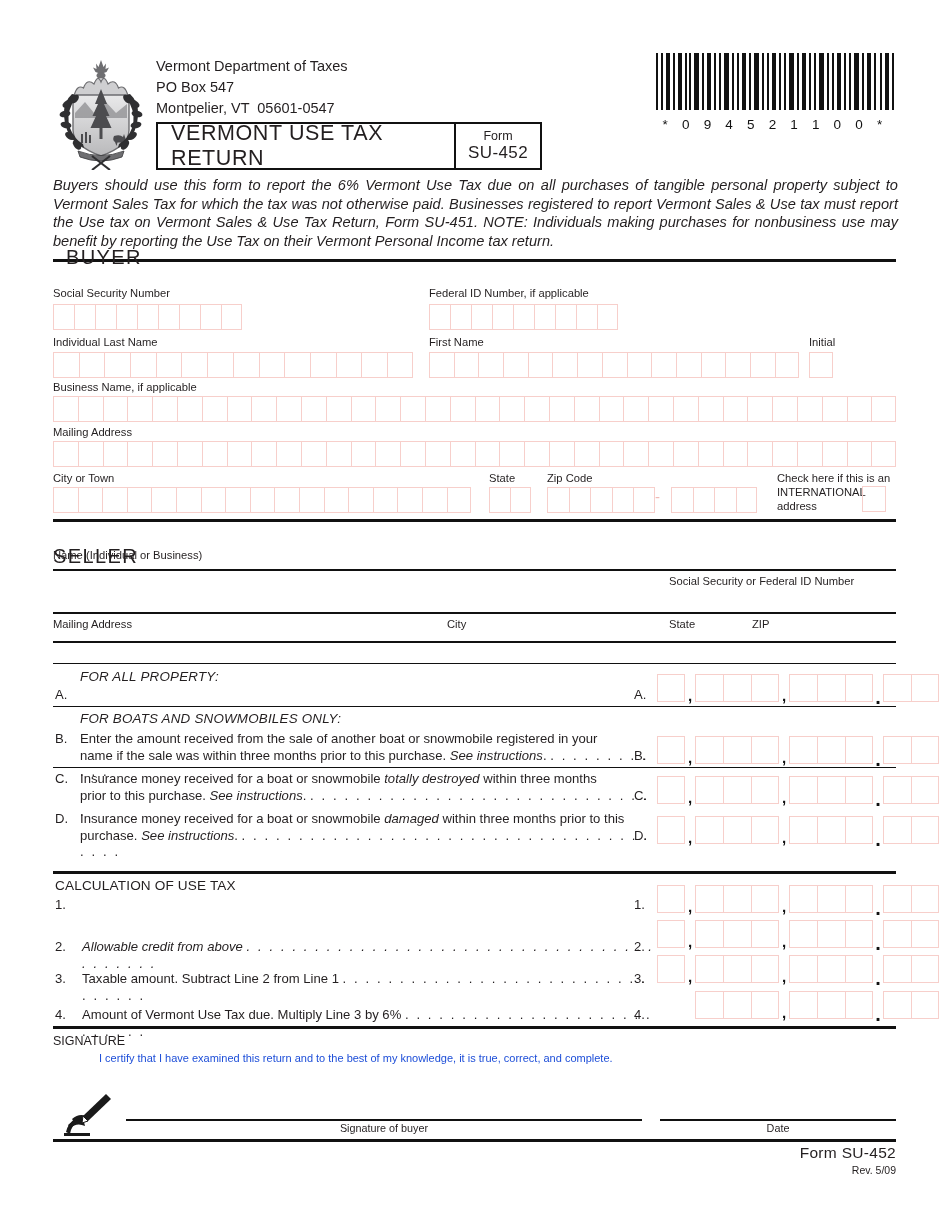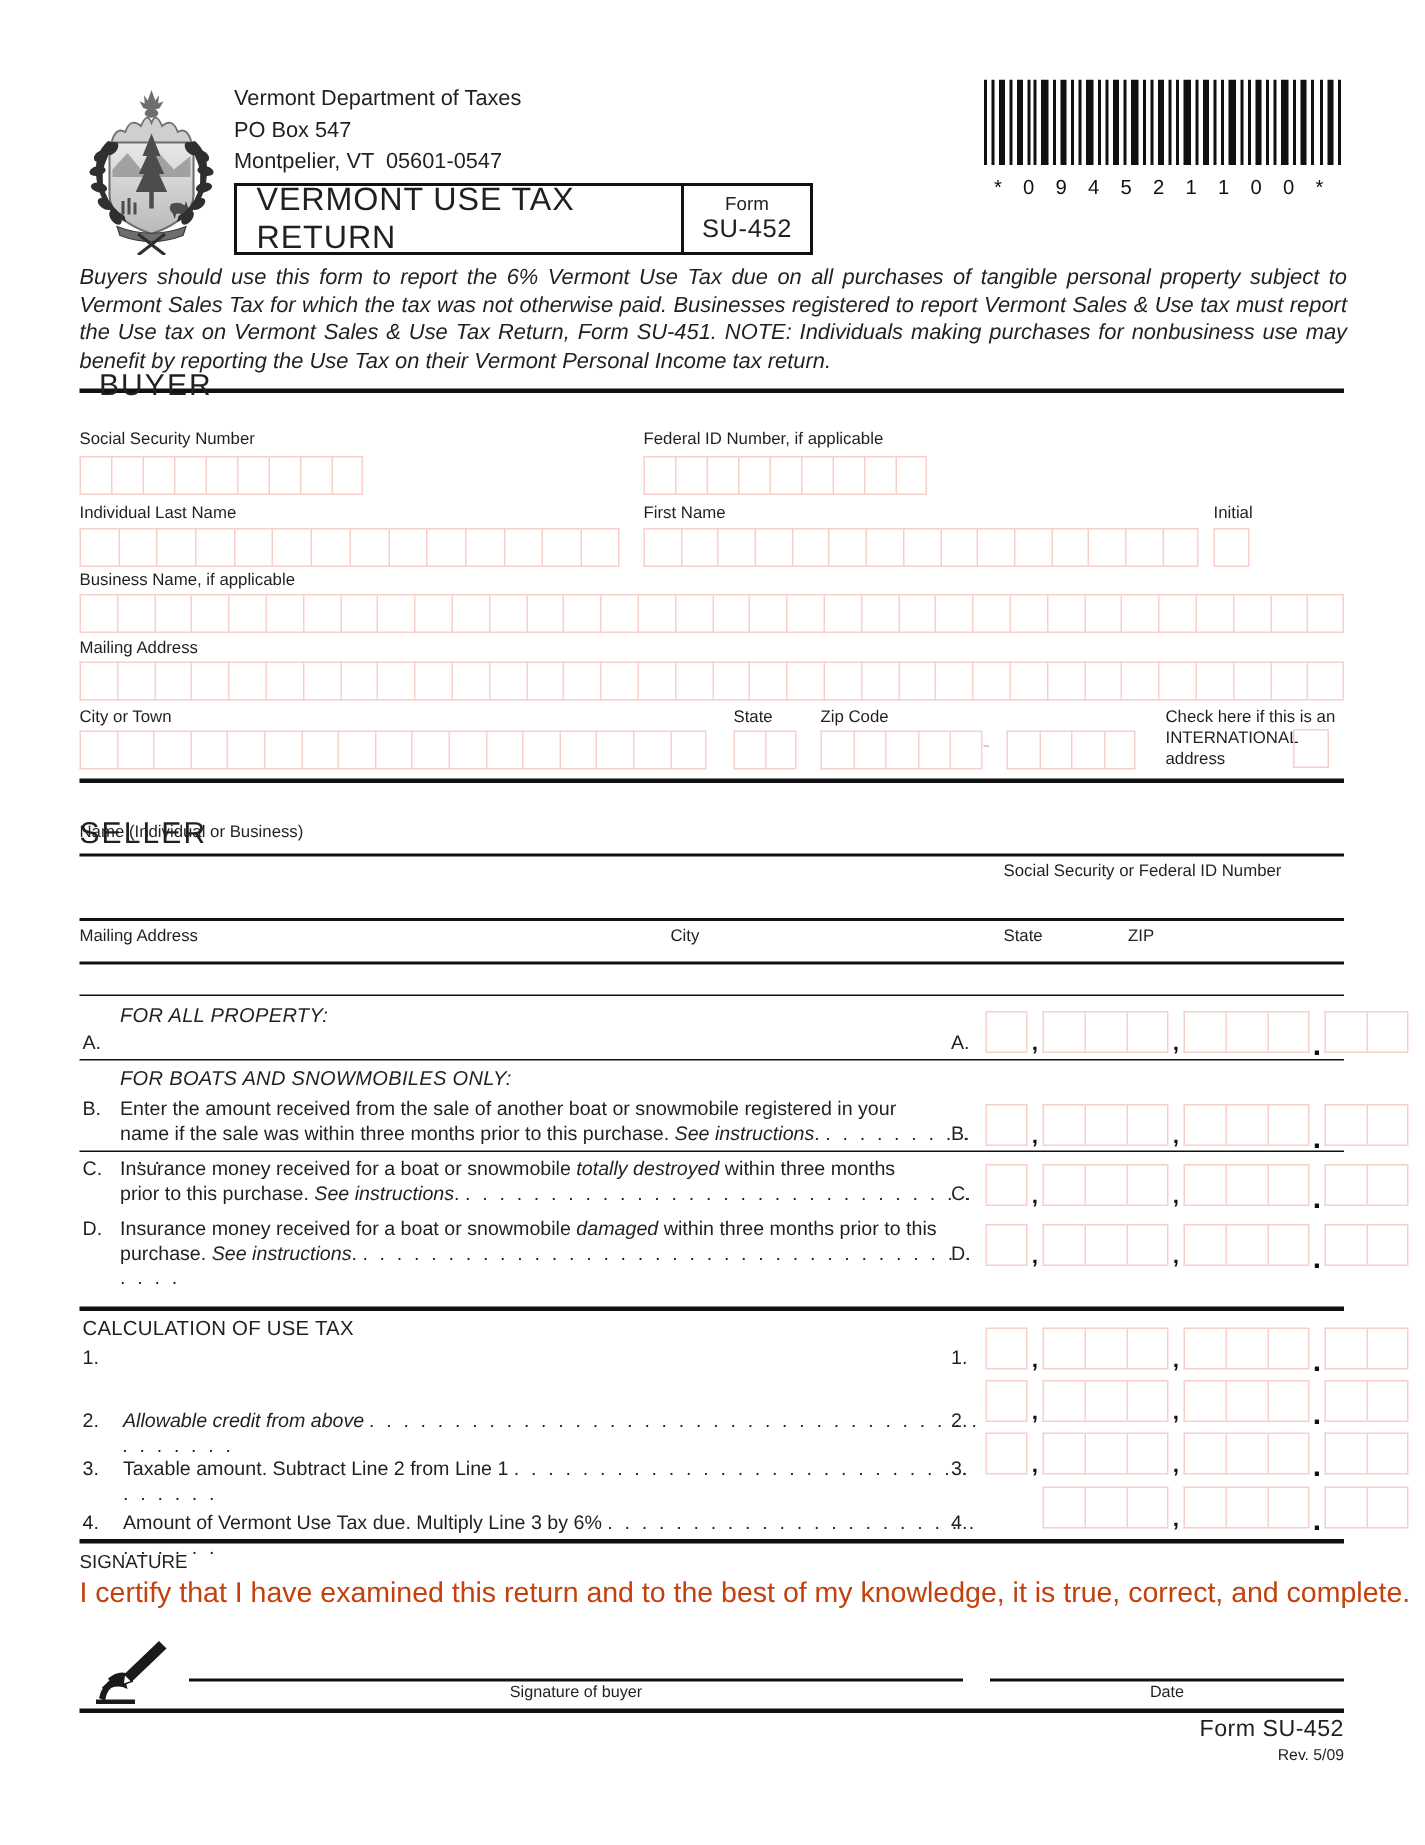--- a/index.html
+++ b/index.html
@@ -90,21 +90,21 @@
   }
   .money .grp .d:last-child { border-right-width: 1.5px; }
   .money .sep {
     width: 10px; text-align: center; font-size: 15px; line-height: 10px;
     color: #111; align-self: flex-end; padding-bottom: 1px; font-weight: bold;
   }
   .money .sep.dot { font-size: 20px; line-height: 8px; }
   .money .spacer { width: 38px; }
 
   
-  .certtext { position: absolute; font-size: 19px; color: #c2410c; }
+  .certtext { position: absolute; font-size: 11px; color: #1d4ed8; margin-left: 46px; }
   .sigline { position: absolute; background: #111; height: 2.4px; }
   .sigcap { position: absolute; font-size: 10.8px; color: #231f20; text-align: center; }
   .handicon { position: absolute; width: 52px; height: 44px; }
 
   .footer { position: absolute; right: 54px; text-align: right; }
   .footer .f1 { font-size: 15.5px; color: #231f20; letter-spacing: .3px; }
   .footer .f2 { font-size: 10.5px; color: #231f20; padding-top: 2px; }
 
   .centernote { position: absolute; font-size: 13.1px; color: #231f20; text-align: center; }
   .tradehead { position: absolute; font-size: 13.6px; color: #231f20; letter-spacing: .15px; }

